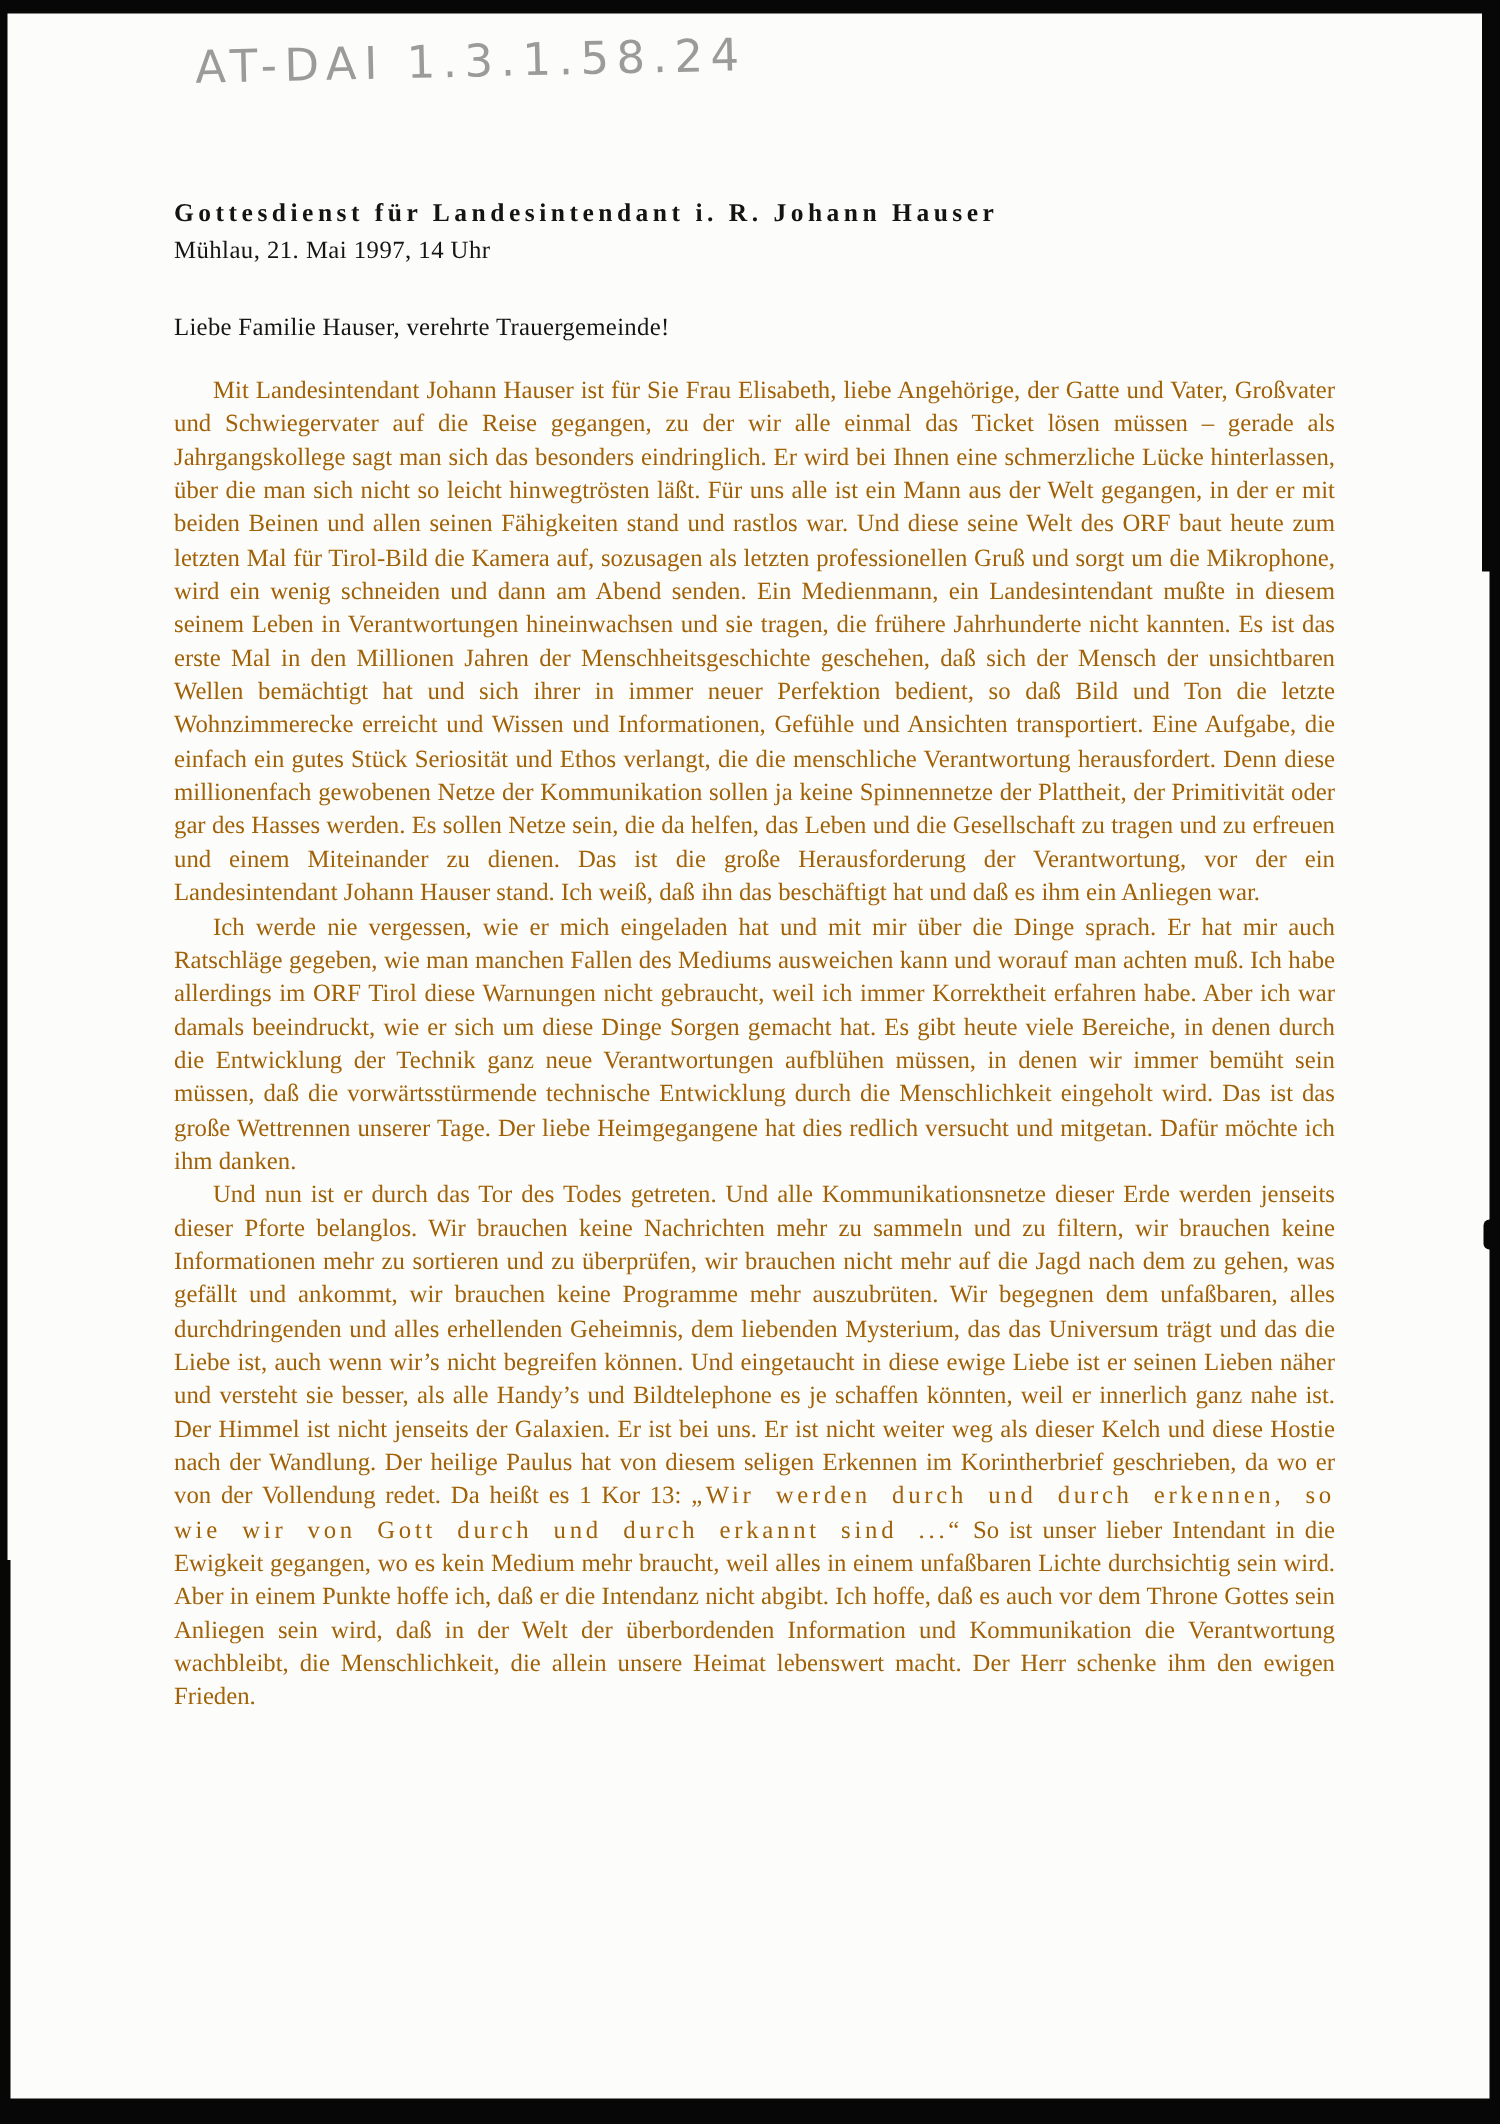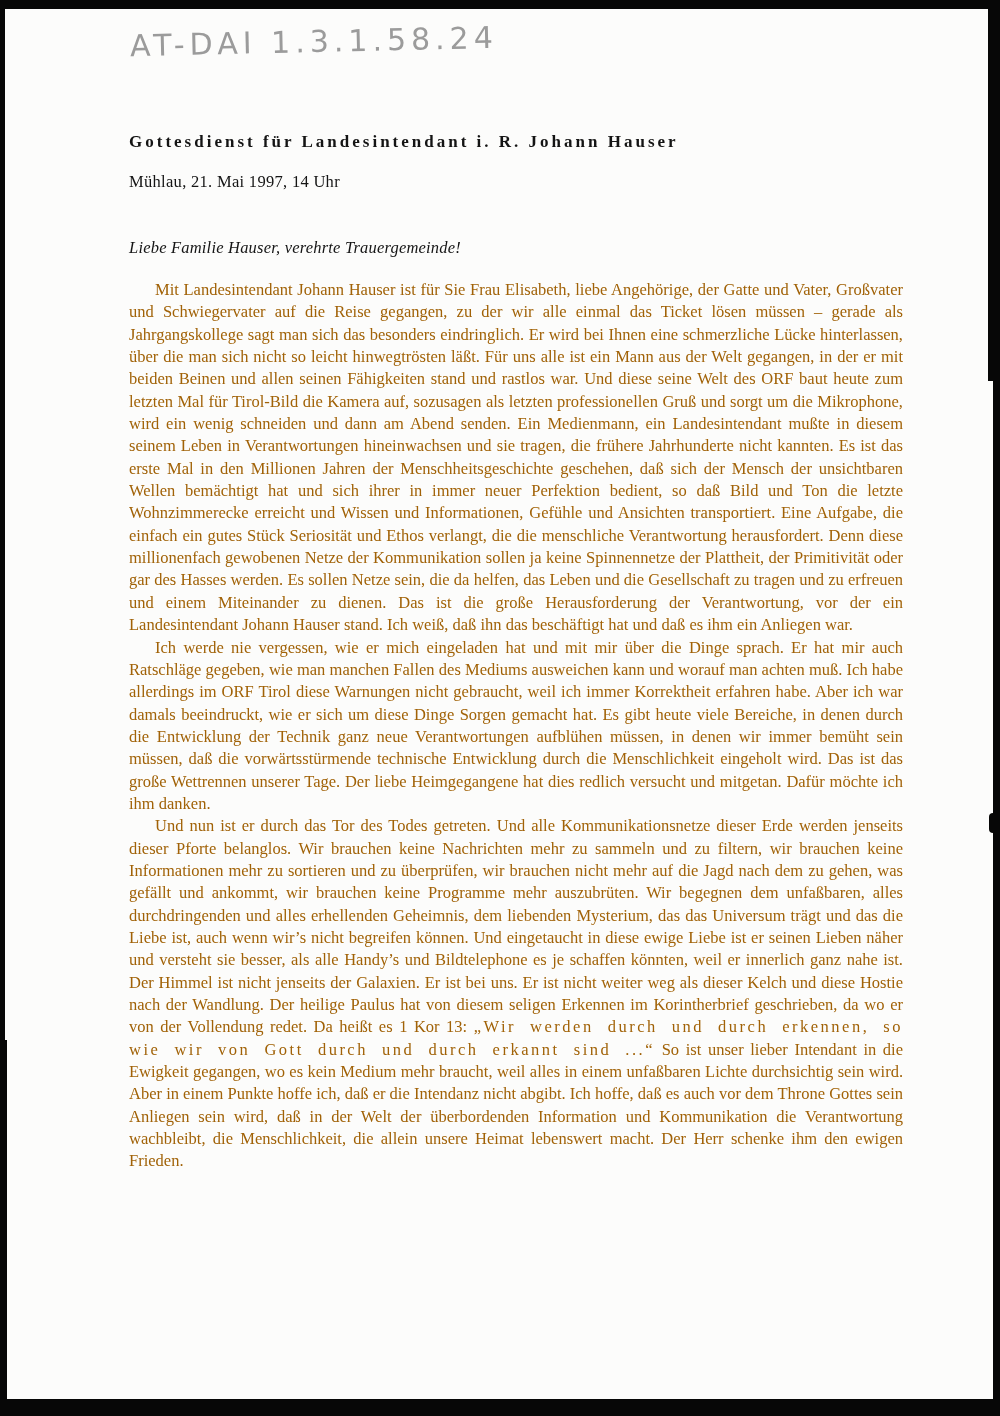--- a/index.html
+++ b/index.html
@@ -34,41 +34,40 @@
     font-size: 30px;
     letter-spacing: 5px;
     color: #9b9b9b;
     transform: rotate(-1.3deg);
     white-space: nowrap;
   }
 
   
   .content {
     position: absolute;
-    left: 129px;
+    left: 116px;
     top: 132px;
     width: 774px;
   }
   .title-line1 {
     font-size: 17px;
     font-weight: bold;
     letter-spacing: 3px;
     color: #141414;
     white-space: nowrap;
   }
   .title-line2 {
     font-size: 16.5px;
-    margin-top: 20px;
+    margin-top: 5px;
     letter-spacing: 0.3px;
   }
   .salutation {
-    margin-top: 46px;
+    margin-top: 31px;
     font-size: 16.5px;
     letter-spacing: 0.2px;
-    font-style: italic;
   }
   .bodytext {
     margin-top: 21px;
     font-size: 16.5px;
     line-height: 22.35px;
     text-align: justify;
     color: #a16207;
   }
   .bodytext p {
     margin: 0;

